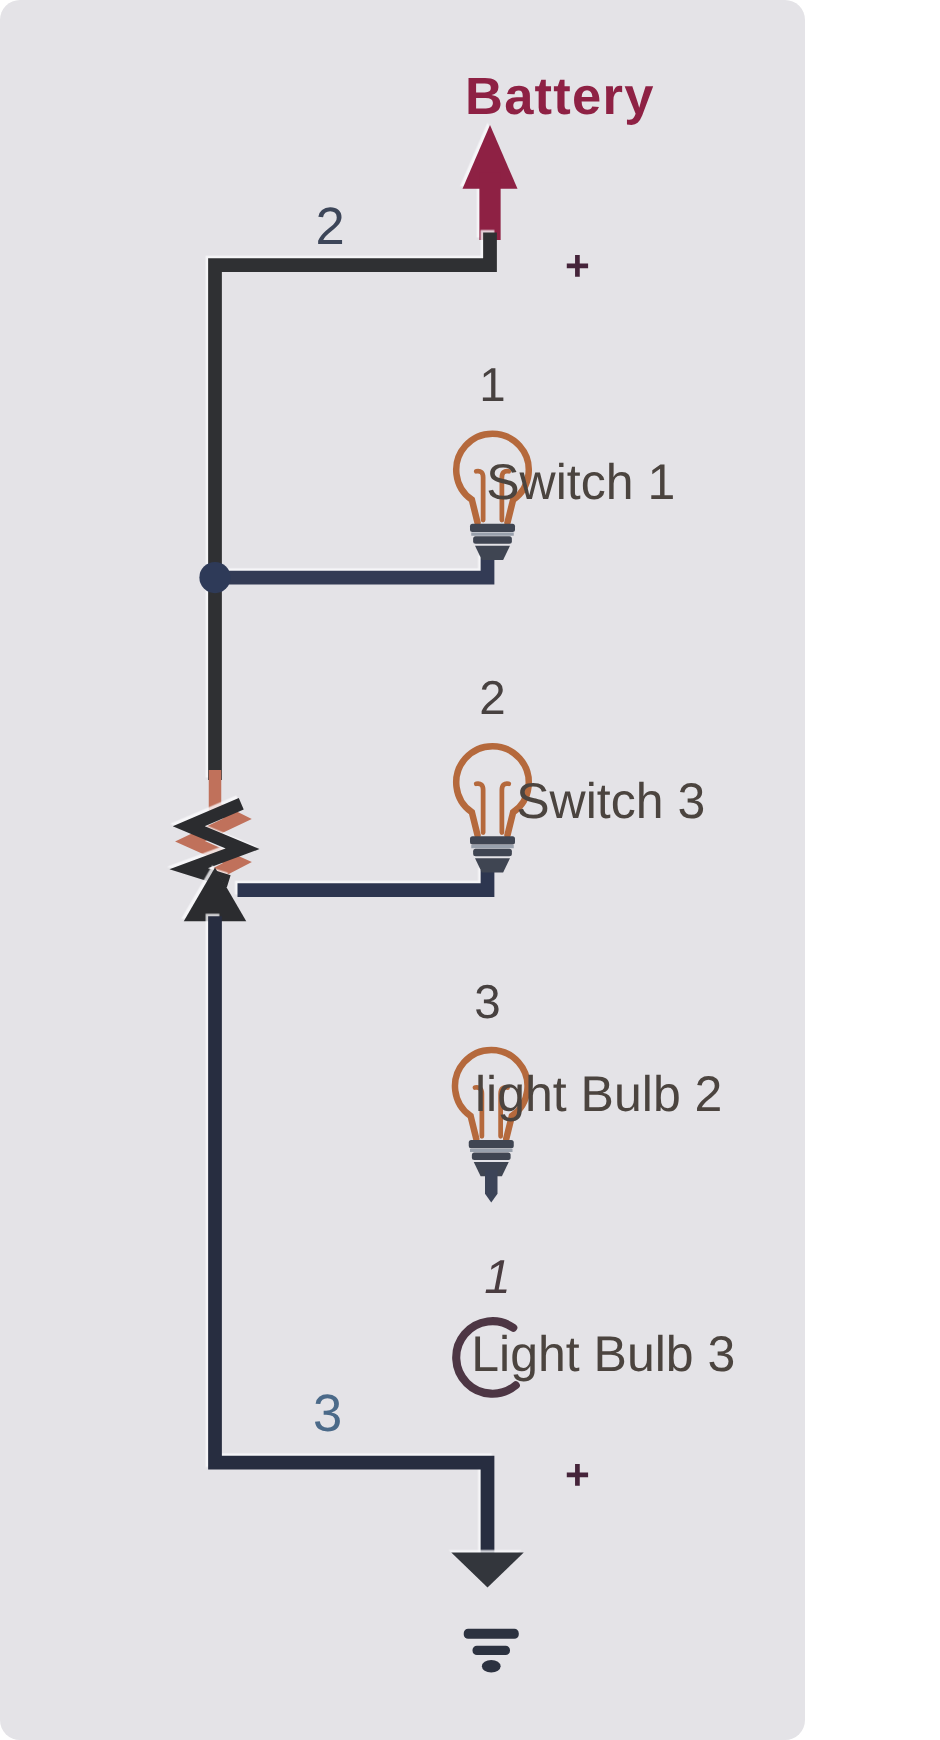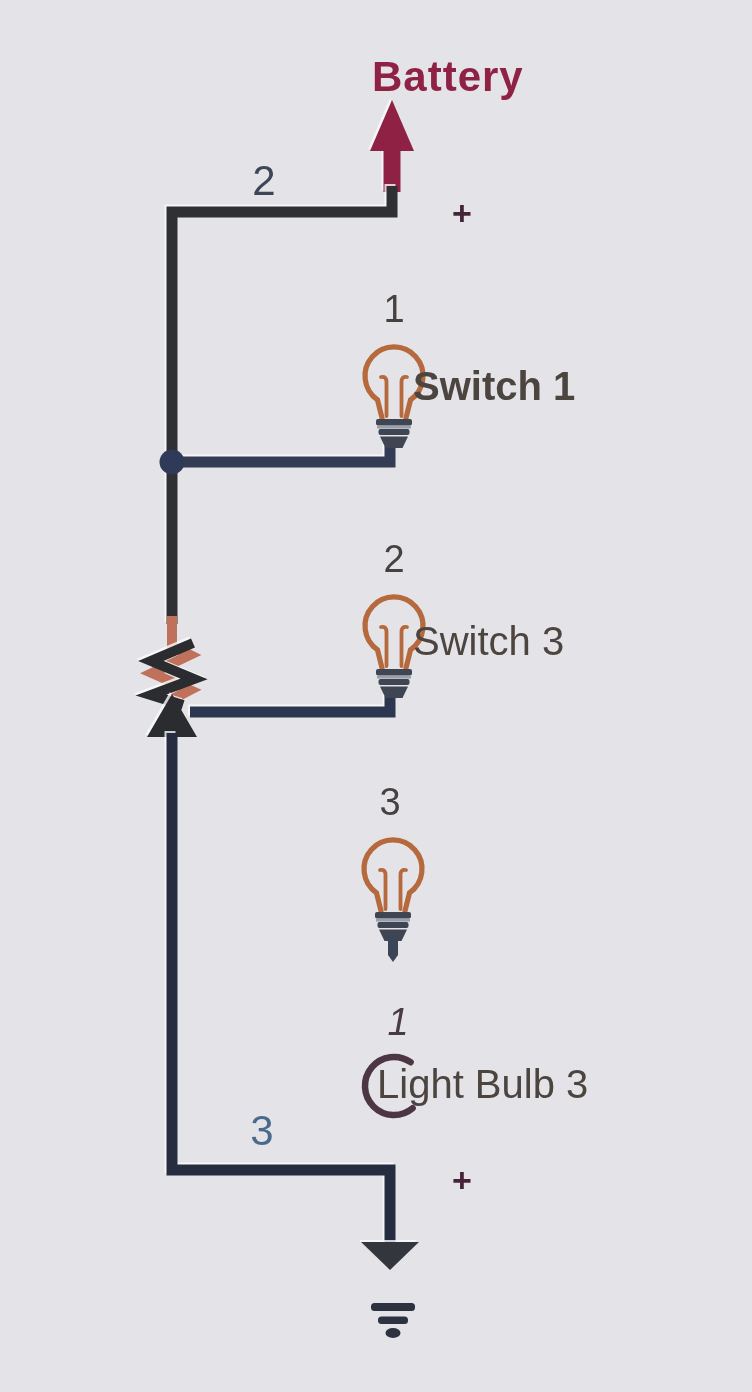--- a/index.html
+++ b/index.html
@@ -1,28 +1,29 @@
 <!DOCTYPE html>
 <html><head>
 <meta charset="utf-8">
 <style>
   html,body{margin:0;padding:0;}
   .canvas{
     position:relative;
-    width:752px;height:1392px;
+    width:644px;height:1392px;
     background:#e4e3e7;
     font-family:"Liberation Sans", sans-serif;
     overflow:hidden;
+    border-radius:16px;
   }
   .label{position:absolute;white-space:nowrap;line-height:1;}
   .battery-label{left:372px;top:56px;font-size:42px;font-weight:bold;color:#8e2144;letter-spacing:1px;}
   .count-top{left:234px;top:160px;width:60px;text-align:center;font-size:42px;color:#3d4659;}
   .plus-top{left:452px;top:196px;font-size:34px;color:#45243a;font-weight:bold;}
   .num-1{left:364px;top:290px;width:60px;text-align:center;font-size:38px;color:#474140;}
-  .switch1-label{left:413px;top:366px;font-size:40px;color:#4b443f;font-weight:bold;}
+  .switch1-label{left:389px;top:366px;font-size:40px;color:#4b443f;}
   .num-2{left:364px;top:540px;width:60px;text-align:center;font-size:38px;color:#474140;}
   .switch2-label{left:413px;top:621px;font-size:40px;color:#4b443f;}
   .num-3{left:360px;top:783px;width:60px;text-align:center;font-size:38px;color:#474140;}
   .lightbulb2-label{left:380px;top:856px;font-size:40px;color:#4b443f;}
   .num-4{left:368px;top:1003px;width:60px;text-align:center;font-size:38px;font-style:italic;color:#493c40;}
   .lightbulb3-label{left:377px;top:1064px;font-size:40px;color:#4b443f;}
   .count-bottom{left:232px;top:1110px;width:60px;text-align:center;font-size:42px;color:#4b6a89;}
   .plus-bottom{left:452px;top:1163px;font-size:34px;color:#45243a;font-weight:bold;}
   .wires-label{left:333px;top:1257px;width:120px;text-align:center;font-size:38px;font-weight:bold;color:#2c3240;}
   svg{position:absolute;left:0;top:0;}
@@ -83,20 +84,21 @@
   <div class="label count-top">2</div>
   <div class="label plus-top">+</div>
 
   <div class="label num-1">1</div>
   <div class="label switch1-label">Switch 1</div>
 
   <div class="label num-2">2</div>
   <div class="label switch2-label">Switch 3</div>
 
   <div class="label num-3">3</div>
+  <div class="label lightbulb2-label">light Bulb 2</div>
 
   <div class="label num-4">1</div>
   <div class="label lightbulb3-label">Light Bulb 3</div>
 
   <div class="label count-bottom">3</div>
   <div class="label plus-bottom">+</div>
 
 </div>
 
 </body></html>

